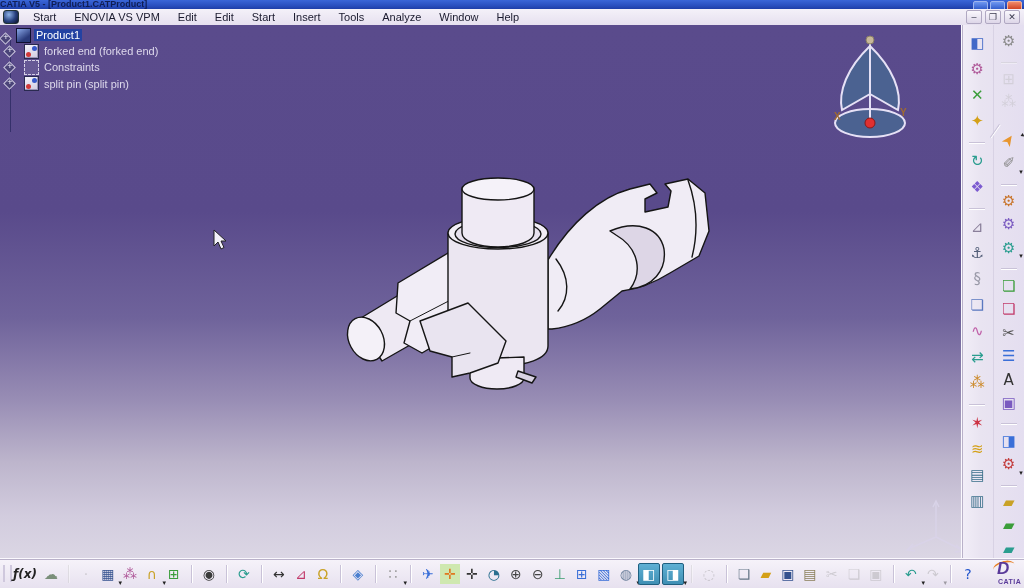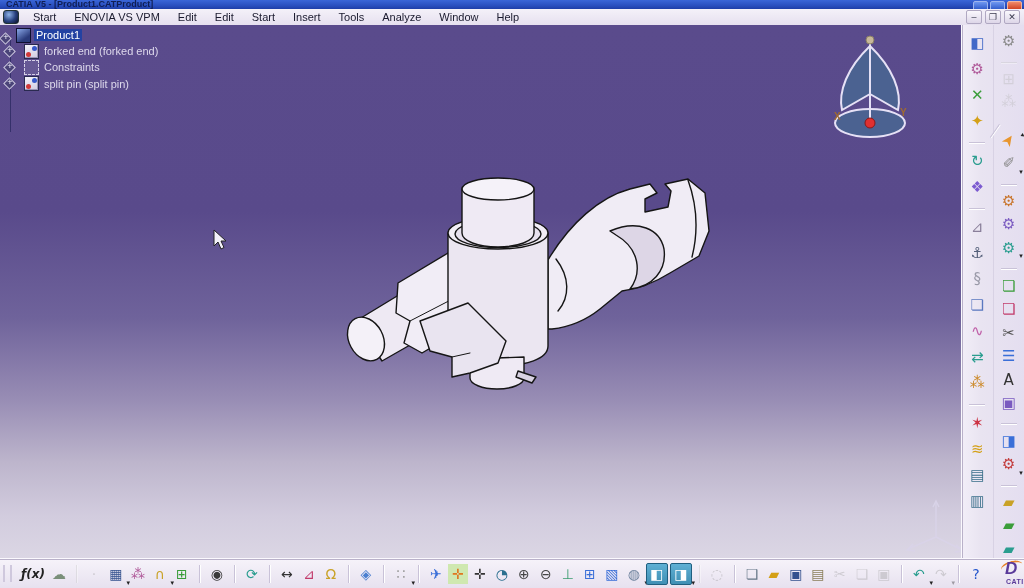--- a/index.html
+++ b/index.html
@@ -4,21 +4,21 @@
 <style>
   html,body{margin:0;padding:0;background:#000;}
   #app{position:relative;width:1024px;height:588px;overflow:hidden;
        font-family:"Liberation Sans","DejaVu Sans",sans-serif;
        background:#ece7f3;user-select:none;}
 
   
   .titlebar{position:absolute;left:0;top:0;width:1024px;height:9px;
     background:linear-gradient(180deg,#3a66d8 0%,#2a50c0 60%,#1e3ea8 100%);
     overflow:hidden;color:#0a1440;font-size:9px;font-weight:bold;}
-  .titlebar .ttext{position:absolute;left:6px;top:-1px;white-space:nowrap;opacity:.85;}
+  .titlebar .ttext{position:absolute;left:0;top:-1px;white-space:nowrap;opacity:.85;}
   .win-btns{position:absolute;right:2px;top:1px;display:flex;gap:2px;}
   .win-btn{width:13px;height:8px;border:1px solid #9db4ee;border-radius:2px 2px 0 0;
     background:linear-gradient(#6f97f0,#2a56c8);}
   .win-btn.close{background:linear-gradient(#f08a6a,#cc3a1a);border-color:#f0b49e;}
 
   
   .menubar{position:absolute;left:0;top:9px;width:1024px;height:16px;
     background:linear-gradient(#f4f1f9,#e6e0ef);border-bottom:1px solid #b9b1c9;
     display:flex;align-items:center;font-size:11px;color:#1a1a2e;}
   .appicon{width:14px;height:12px;margin:0 5px 0 3px;border-radius:3px;
@@ -76,21 +76,21 @@
   .rt-col .icon.sep::before{content:"";position:absolute;top:-9px;left:2px;right:2px;
     border-top:1px solid #c9c2d8;box-shadow:0 1px 0 #fff;}
   .icon.flyout::after{content:"▾";position:absolute;right:-4px;bottom:-3px;
     font-size:7px;color:#222;}
   .icon.selected{background:linear-gradient(#5fb0d4,#3f8fb4);border:1px solid #1f5f80;
     color:#fff !important;border-radius:2px;}
 
   
   .bottombar{position:absolute;left:0;bottom:0;width:1024px;height:30px;
     background:linear-gradient(#f6f3fa,#e7e1ef);border-top:1px solid #fbf9fe;
-    box-shadow:inset 0 1px 0 #b9b1c9;display:flex;align-items:center;padding-left:18px;
+    box-shadow:inset 0 1px 0 #b9b1c9;display:flex;align-items:center;padding-left:10px;
     box-sizing:border-box;}
   .bottombar::before{content:"";position:absolute;left:3px;top:6px;bottom:6px;width:5px;
     border-left:2px solid #cfc8dd;border-right:2px solid #cfc8dd;}
   .bottombar .icon{margin:0 1px;font-size:14px;}
   .bottombar .icon.wide{width:auto;padding:0 2px;font-size:12px;font-style:italic;font-weight:bold;}
   .bottombar .icon.sep{margin-top:0;margin-left:14px;}
   .bottombar .icon.sep::before{content:"";position:absolute;left:-8px;top:1px;bottom:1px;
     border-left:1px solid #c9c2d8;box-shadow:1px 0 0 #fff;}
 
   

